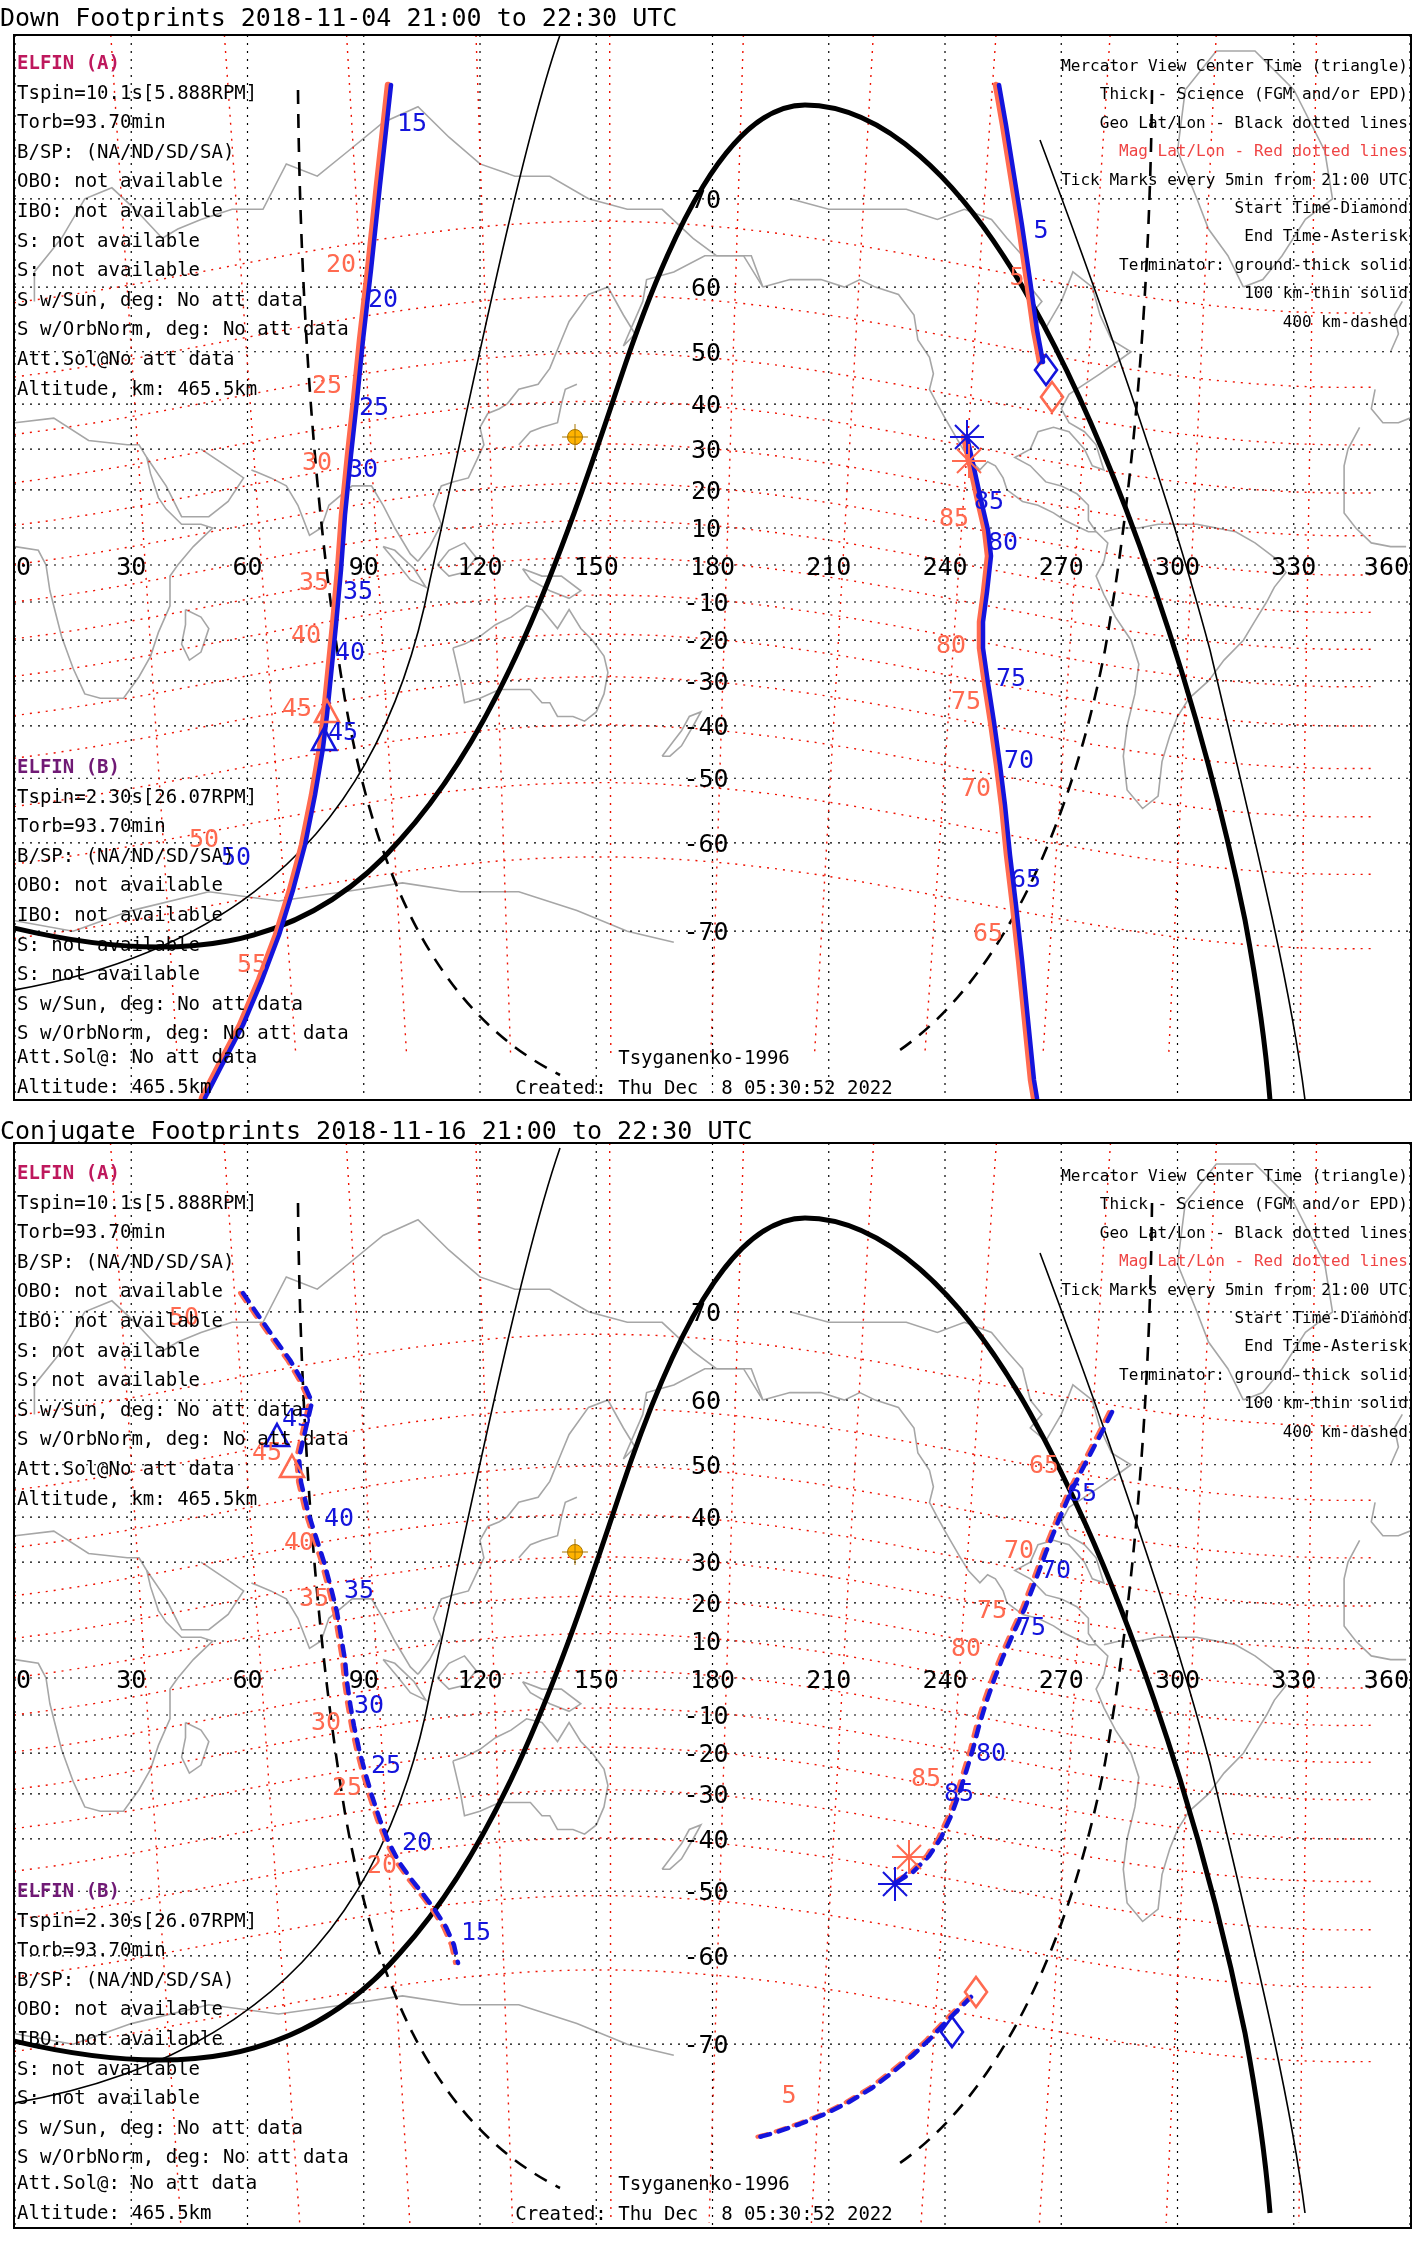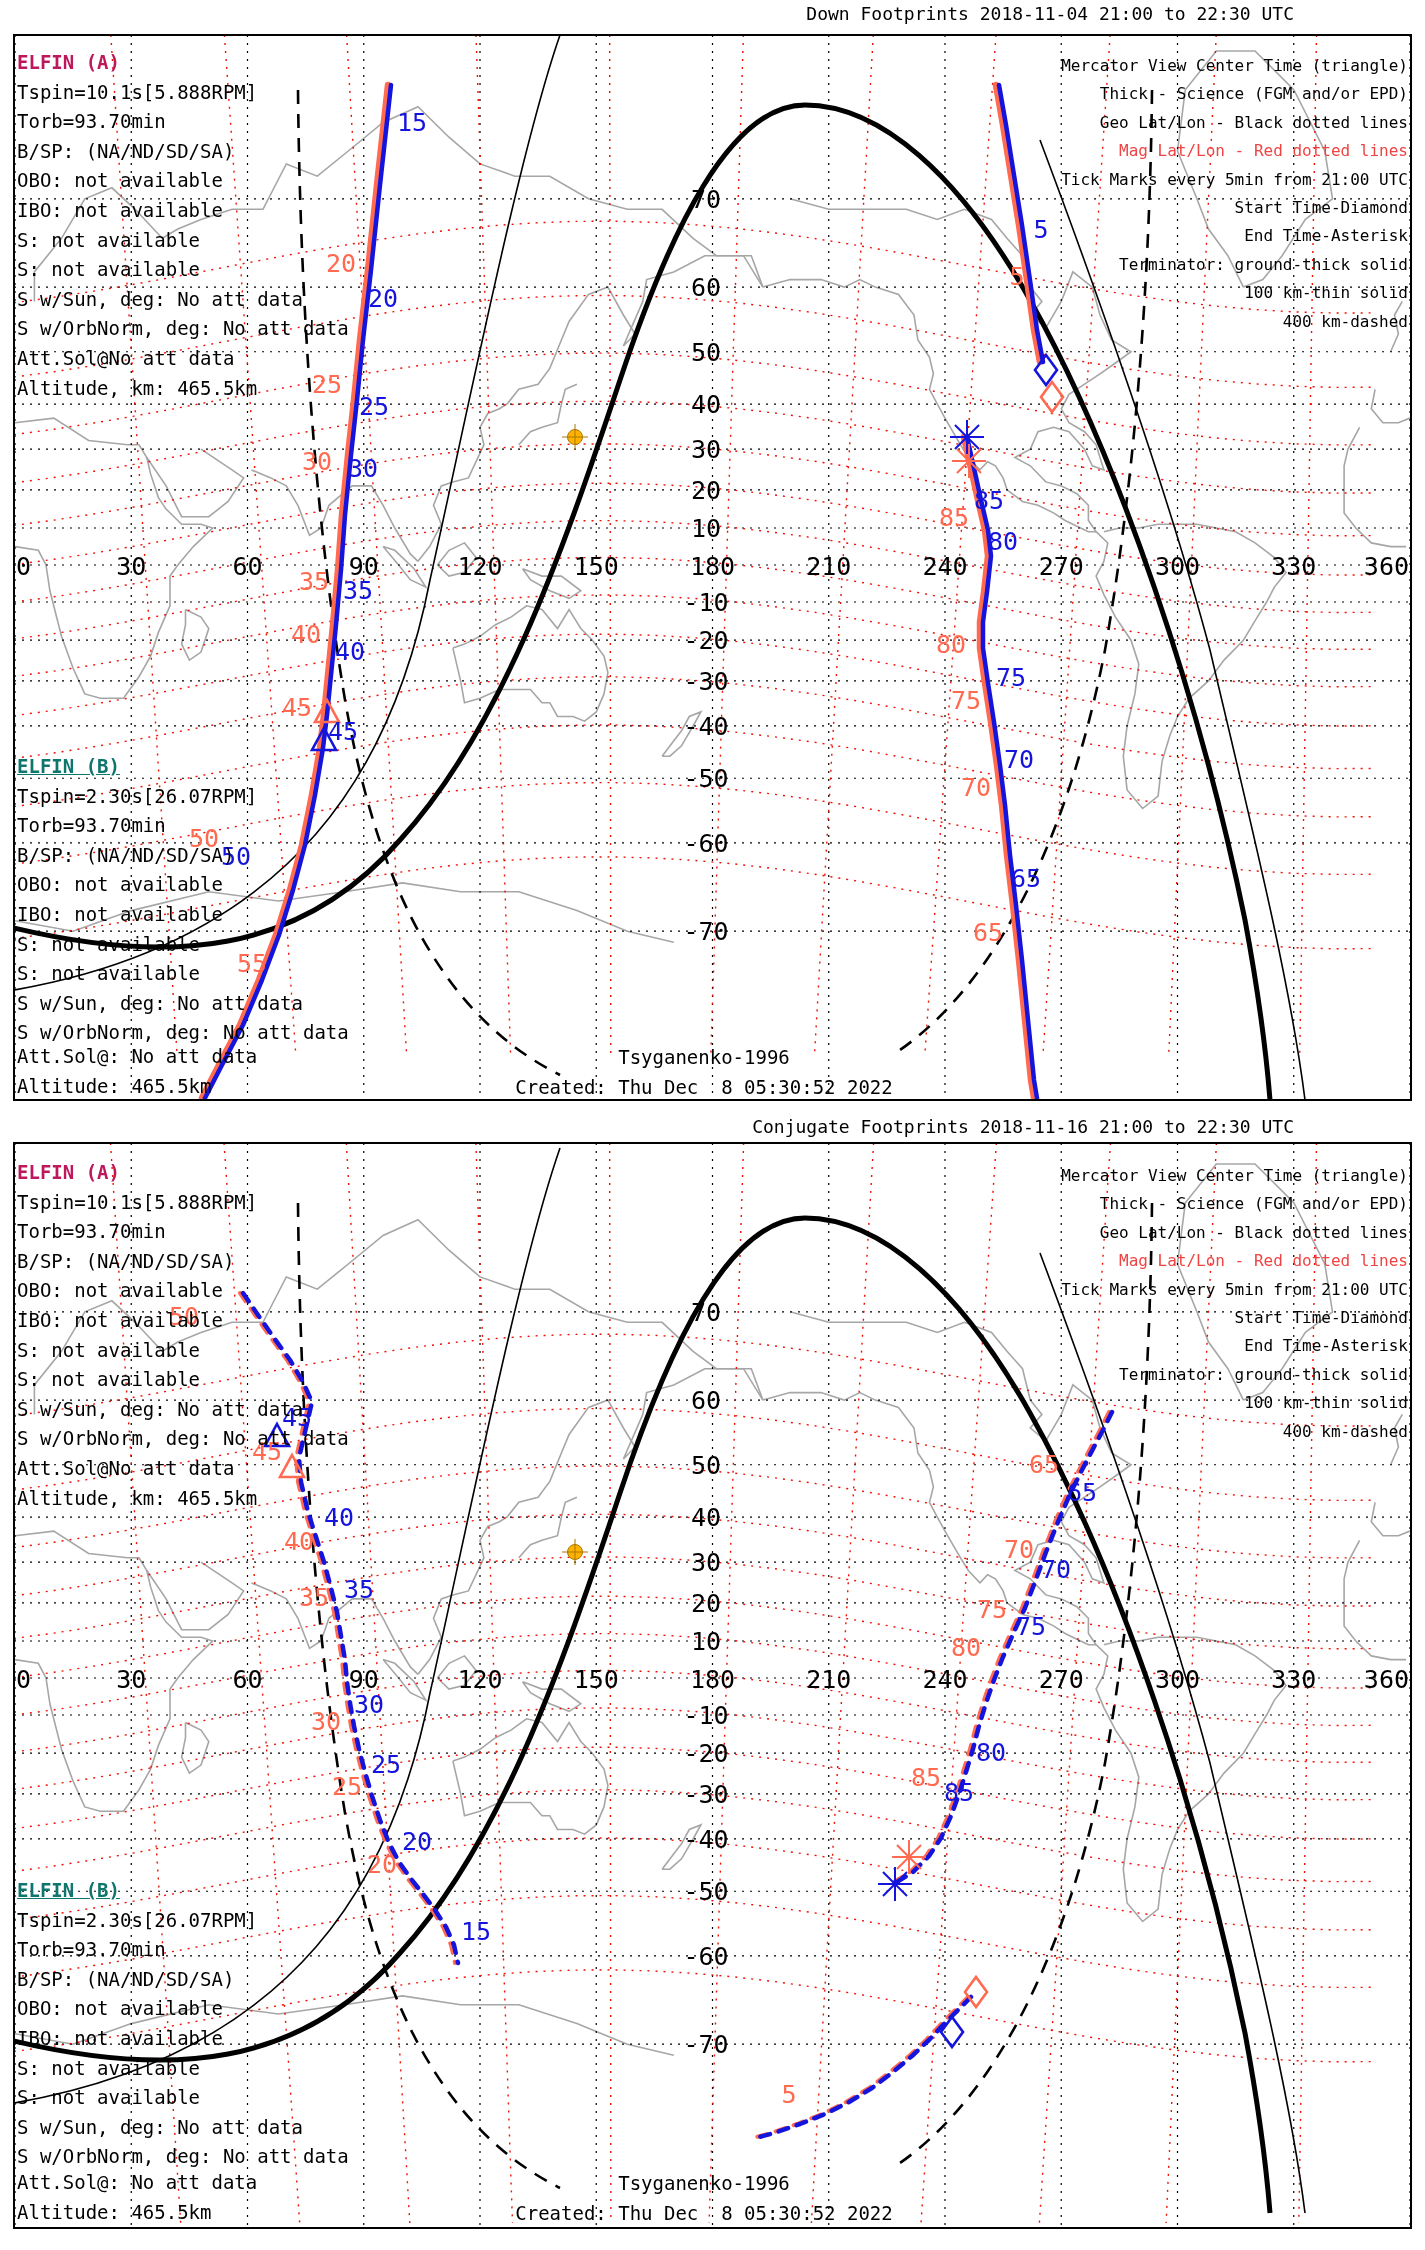--- a/index.html
+++ b/index.html
@@ -1,23 +1,23 @@
 <!DOCTYPE html>
 <html><head>
 <meta charset="utf-8">
 <style>
   html,body{margin:0;padding:0;background:#fff;}
   #app{position:relative;width:1425px;height:2250px;background:#fff;overflow:hidden;
        font-family:"DejaVu Sans Mono",monospace;color:#000;}
   #plot{position:absolute;left:0;top:0;}
   .abs{position:absolute;white-space:pre;}
-  .title{width:1294px;text-align:right;font-size:18px;letter-spacing:0px;}
+  .title{width:1294px;text-align:left;font-size:25px;letter-spacing:0px;}
   .info{font-size:19px;line-height:29.6px;}
   .info .hd-a{color:#be185d;font-weight:bold;}
-  .info .hd-b{color:#0f766e;font-weight:bold;text-decoration:underline;}
+  .info .hd-b{color:#701a75;font-weight:bold;}
   .legend{font-size:16px;line-height:28.4px;text-align:right;}
   .legend .red{color:#ef4444;}
   .credits{font-size:19px;line-height:30px;text-align:center;}
 </style>
 </head>
 <body>
 <div id="app">
     <svg id="plot" width="1425" height="2250" viewBox="0 0 1425 2250">
       <defs>
         <clipPath id="clip0">

